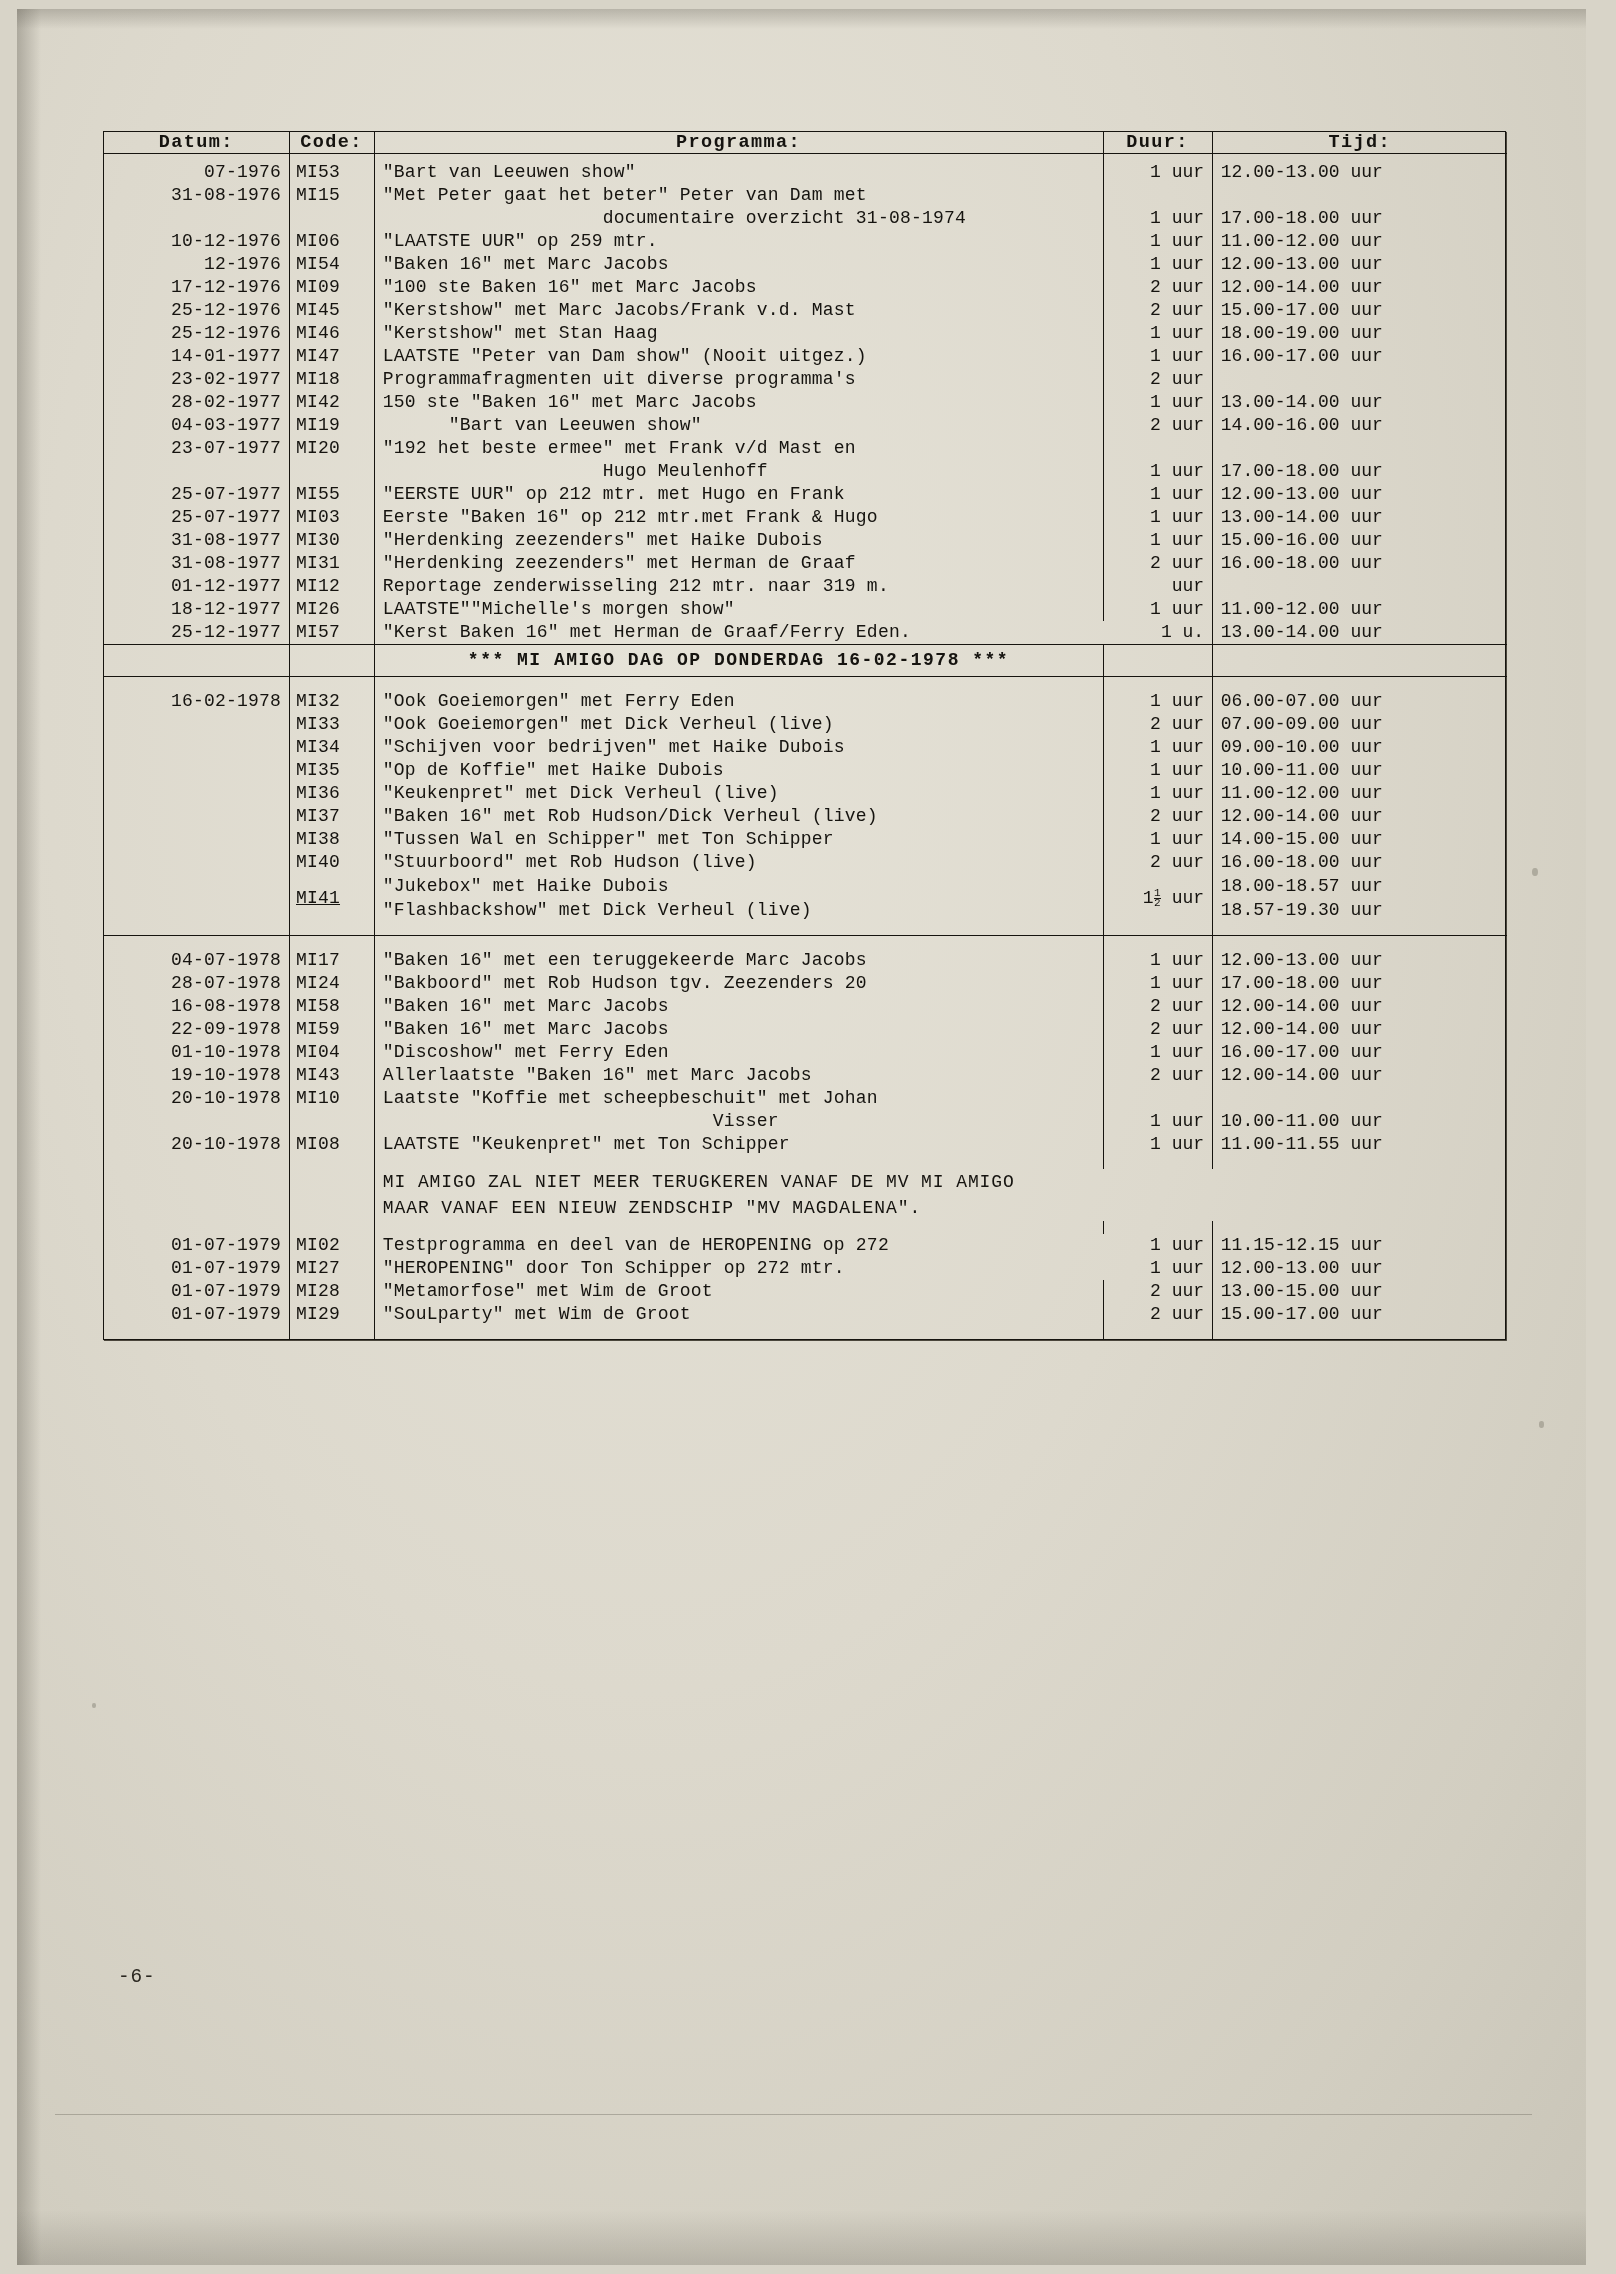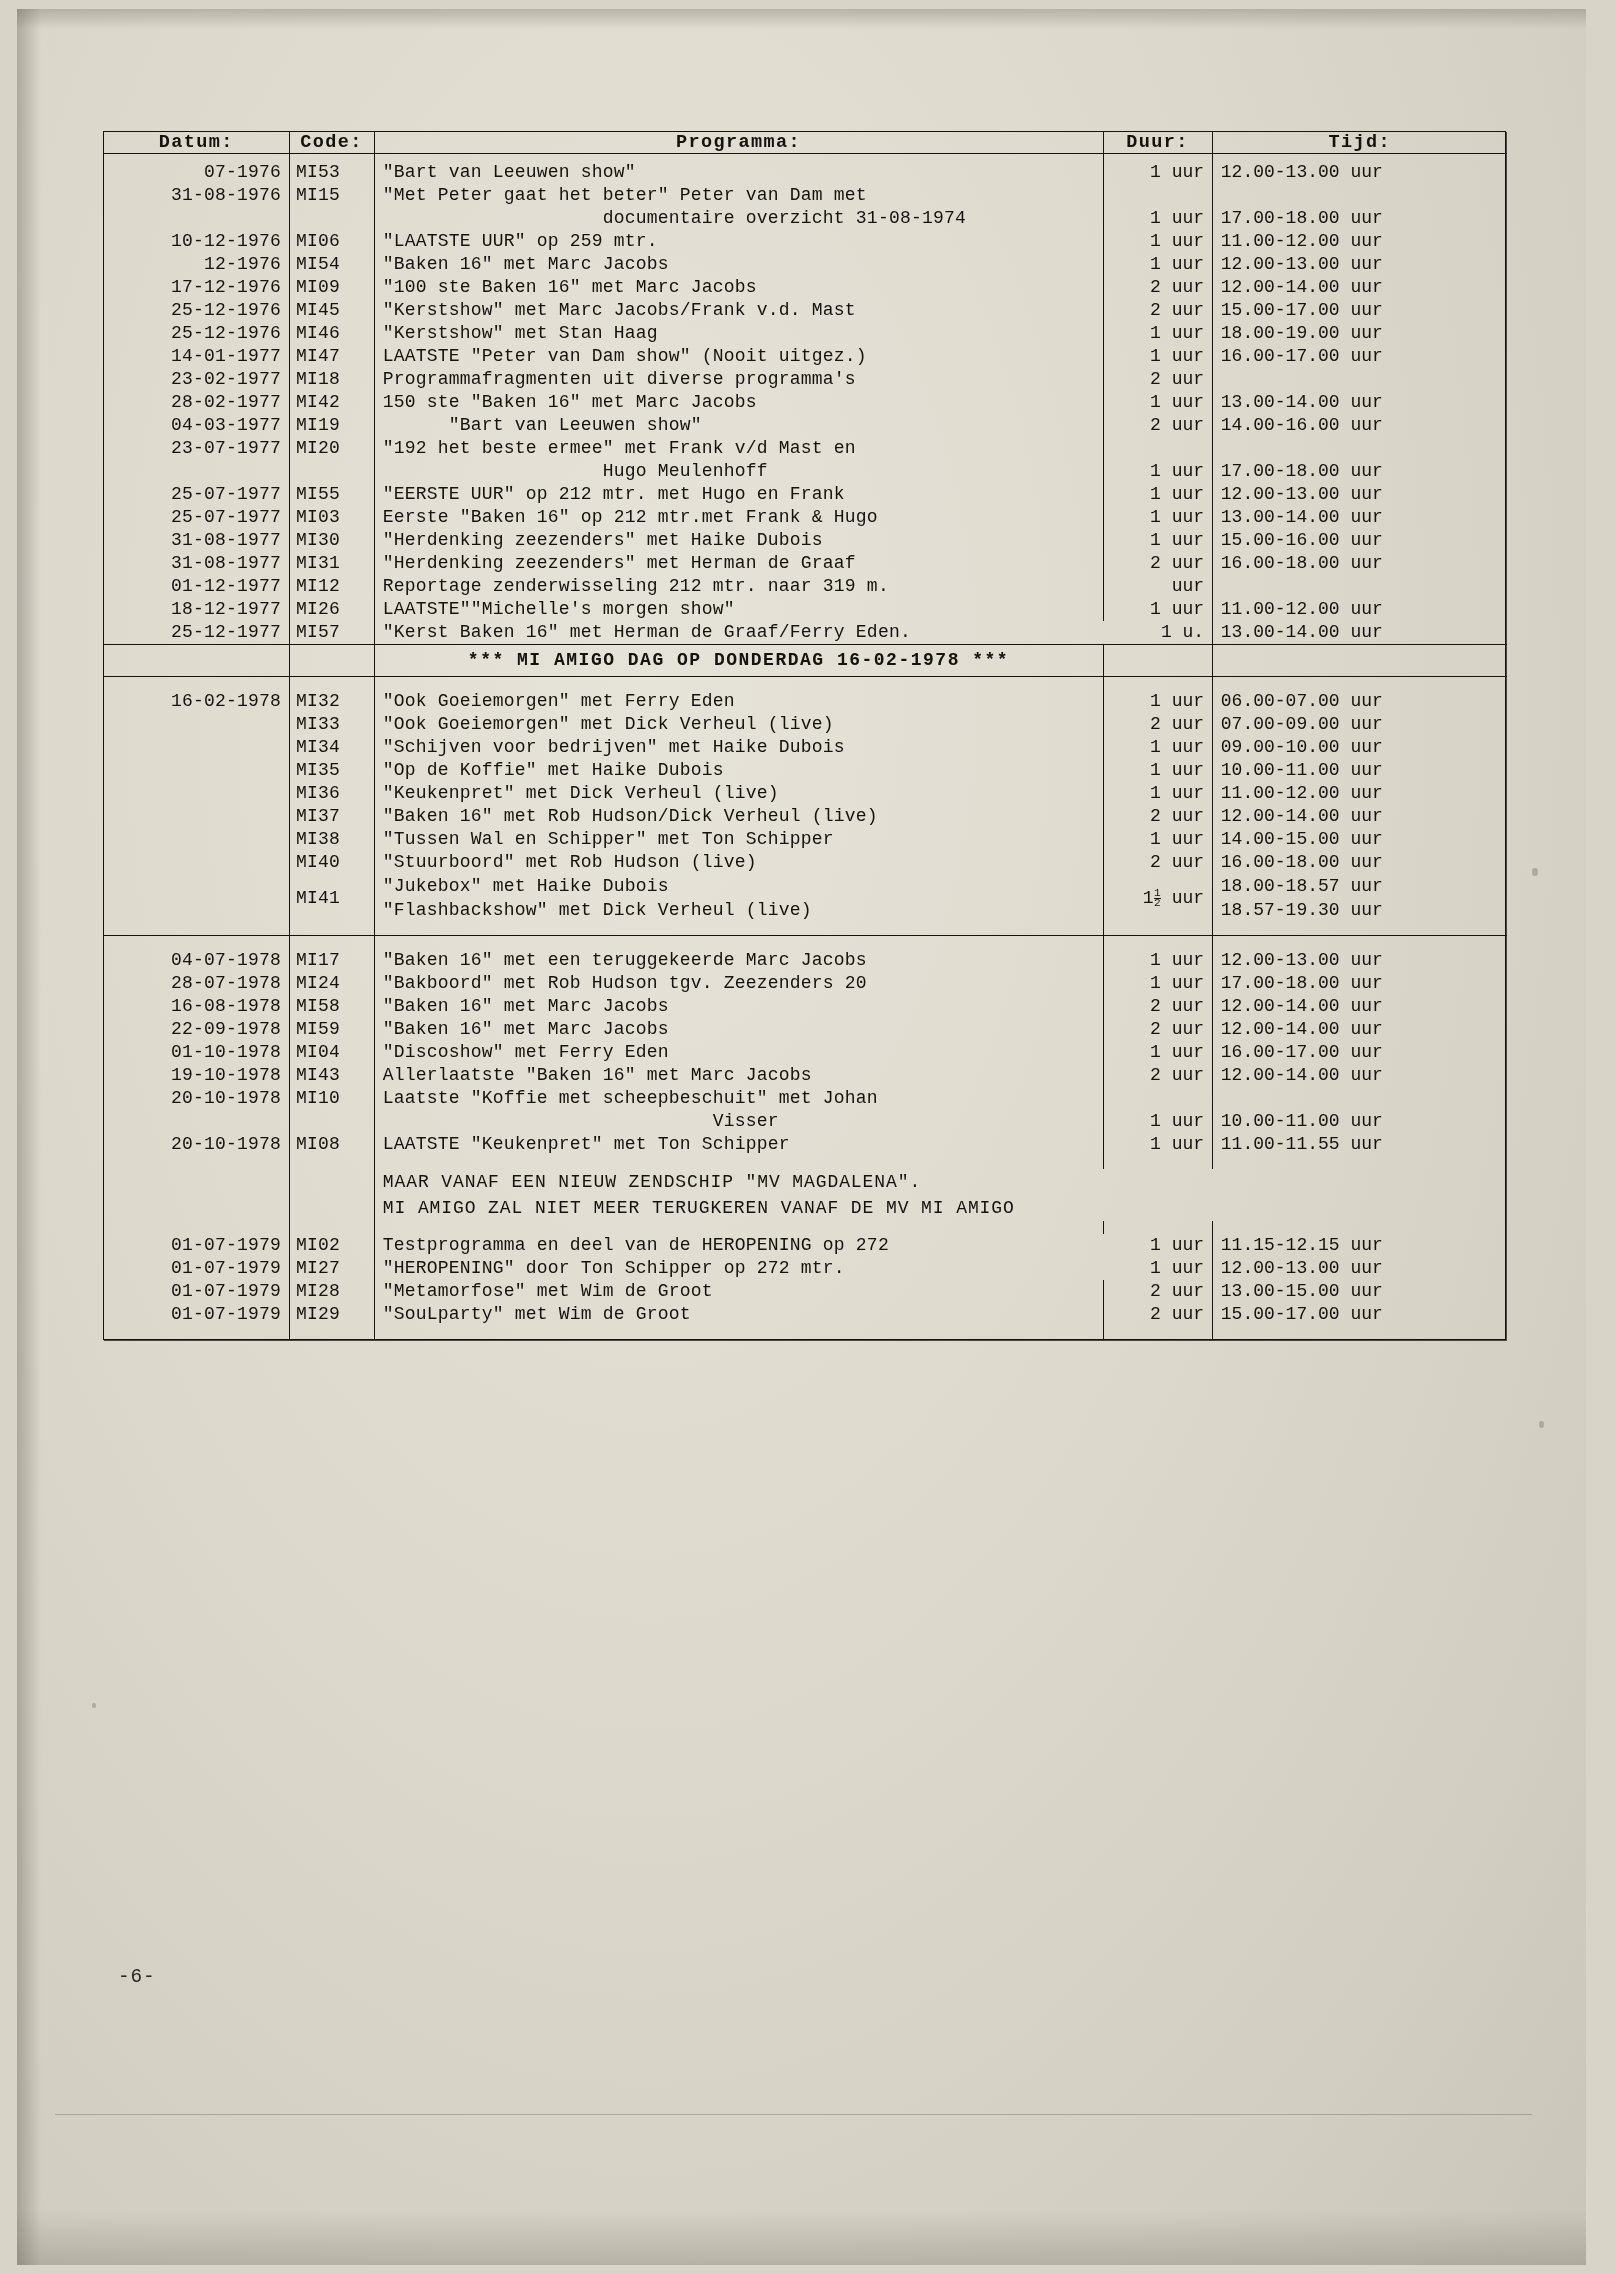--- a/index.html
+++ b/index.html
@@ -404,21 +404,21 @@
           <tr class="row">
                 <td class="c-datum"></td>
                 <td class="c-code vline-l">MI40</td>
                 <td class="c-prog vline-l">"Stuurboord" met Rob Hudson (live)</td>
                 <td class="c-duur vline-l">2 uur</td>
                 <td class="c-tijd vline-l">16.00-18.00 uur</td>
               </tr>
 
           <tr>
             <td class="c-datum"></td>
-            <td class="c-code vline-l" style="vertical-align:middle;">MI41</td>
+            <td class="c-code vline-l" style="vertical-align:middle;text-decoration:underline;">MI41</td>
             <td class="c-prog vline-l two-line">
               <div style="height:24px;line-height:24px;">"Jukebox" met Haike Dubois</div>
               <div style="height:24px;line-height:24px;">"Flashbackshow" met Dick Verheul (live)</div>
             </td>
             <td class="c-duur vline-l" style="vertical-align:middle;">
               <span>1</span><span class="frac"><b>1</b><i>2</i></span>&nbsp;<span>uur</span>
             </td>
             <td class="c-tijd vline-l">
               <div style="height:24px;line-height:24px;">18.00-18.57 uur</div>
               <div style="height:24px;line-height:24px;">18.57-19.30 uur</div>
@@ -508,26 +508,26 @@
             <td></td>
                 <td class="vline-l"></td>
                 <td class="vline-l"></td>
                 <td class="vline-l"></td>
                 <td class="vline-l"></td>
           </tr>
 
           <tr class="note">
             <td></td>
             <td class="vline-l"></td>
+            <td class="vline-l" colspan="3" style="padding-left:8.3px;">MI AMIGO ZAL NIET MEER TERUGKEREN VANAF DE MV MI AMIGO</td>
+          </tr>
+          <tr class="note">
+            <td></td>
+            <td class="vline-l"></td>
             <td class="vline-l" colspan="3" style="padding-left:8.3px;">MAAR VANAF EEN NIEUW ZENDSCHIP "MV MAGDALENA".</td>
-          </tr>
-          <tr class="note">
-            <td></td>
-            <td class="vline-l"></td>
-            <td class="vline-l" colspan="3" style="padding-left:8.3px;">MI AMIGO ZAL NIET MEER TERUGKEREN VANAF DE MV MI AMIGO</td>
           </tr>
 
           <tr class="spacer">
             <td></td>
                 <td class="vline-l"></td>
                 <td class="vline-l"></td>
                 <td class="vline-l"></td>
                 <td class="vline-l"></td>
           </tr>
 

